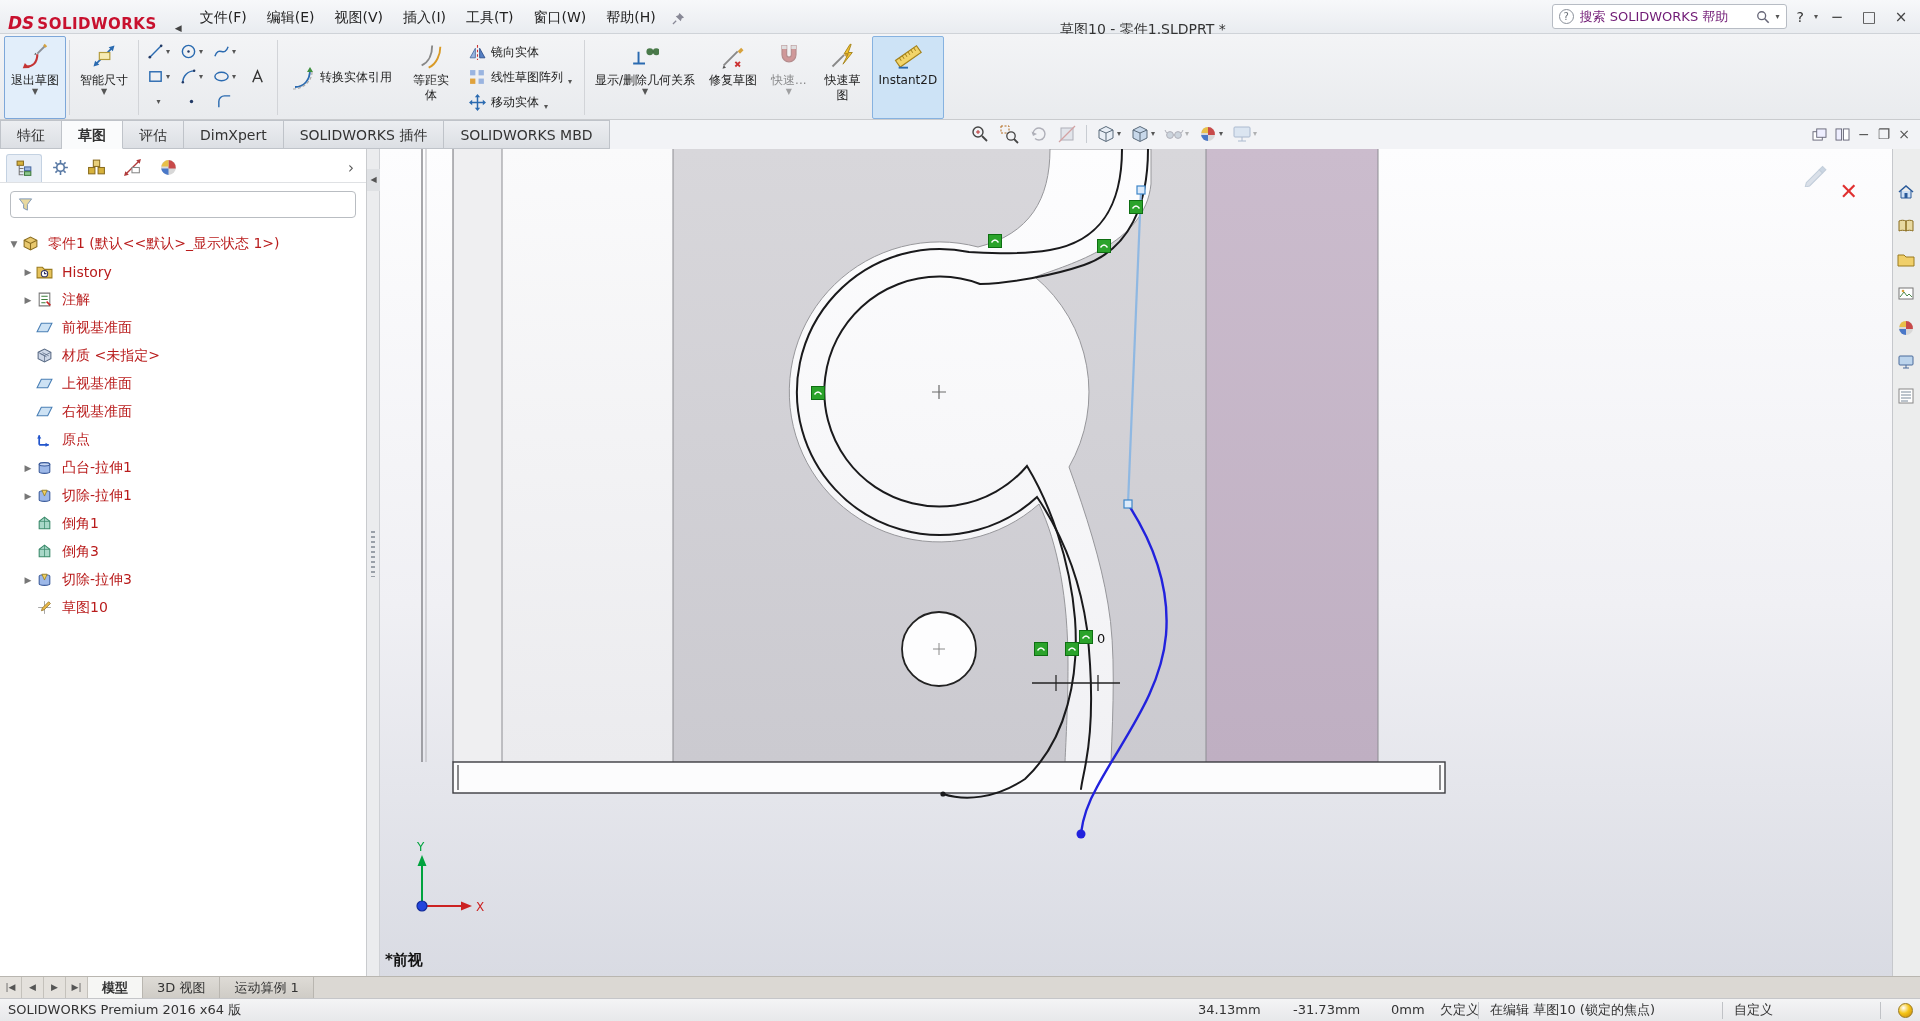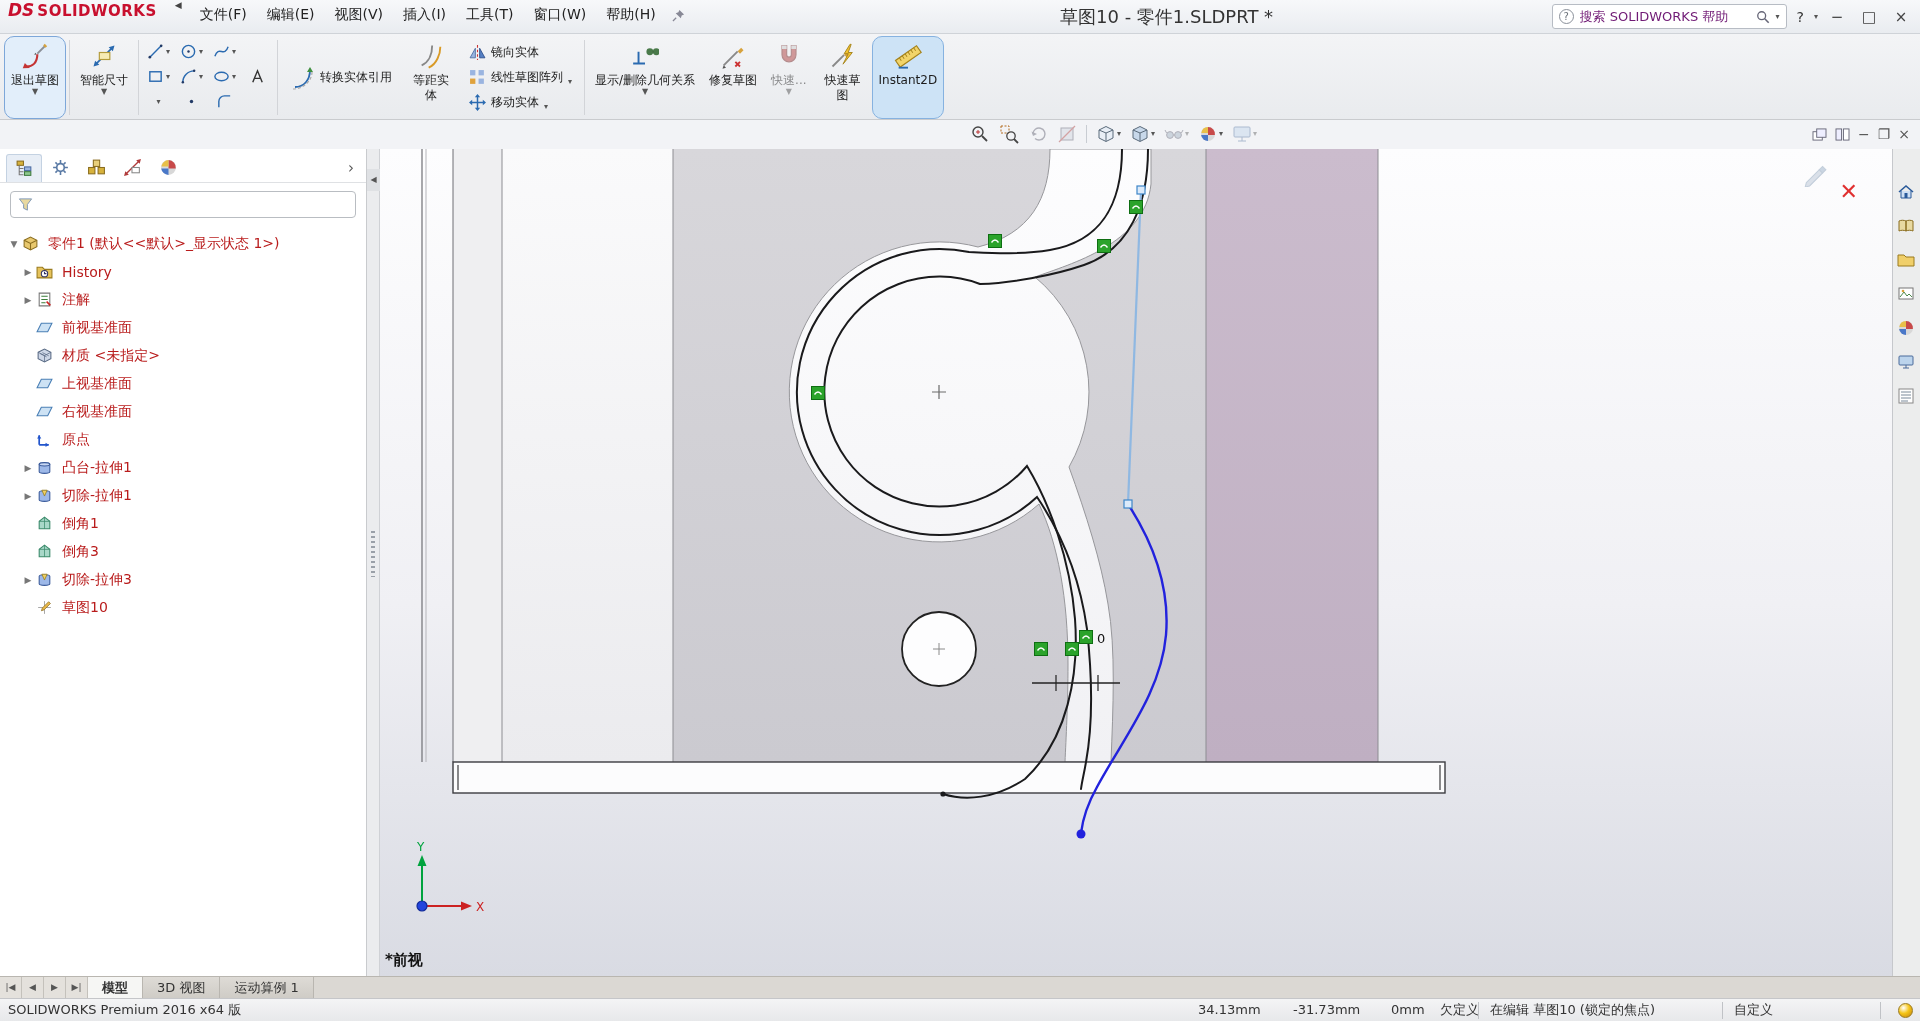--- a/index.html
+++ b/index.html
@@ -1,40 +1,40 @@
 <!DOCTYPE html>
 <html><head>
 <meta charset="utf-8">
 <style>
 *{margin:0;padding:0;box-sizing:border-box}
 html,body{width:1920px;height:1021px;overflow:hidden;font-family:"DejaVu Sans","Liberation Sans",sans-serif;font-size:13px;color:#1c1c1c;background:#fff}
 #app{position:relative;width:1920px;height:1021px}
 
 
-#titlebar{position:absolute;left:0;top:0;width:1920px;height:34px;background:linear-gradient(#f7f8fa,#e9ecf0);border-bottom:1px solid #cfd3d8;display:flex;align-items:flex-start}
+#titlebar{position:absolute;left:0;top:0;width:1920px;height:34px;background:linear-gradient(#f7f8fa,#e9ecf0);border-bottom:1px solid #cfd3d8;display:flex;align-items:flex-end}
 .logo{display:flex;align-items:baseline;margin:0 10px 0 8px;white-space:nowrap}
 .logo .ds{color:#c8102e;font-weight:bold;font-style:italic;font-size:17px;margin-right:3px}
 .logo .word{color:#c8102e;font-weight:bold;font-size:15px;letter-spacing:.5px}
 .collapse-arrow{font-size:9px;color:#444;margin:0 8px;cursor:pointer}
 #menus{display:flex;align-items:center}
 #menus .menu{padding:6px 10px;font-size:14px;color:#222;cursor:pointer}
 .pin-ic{margin-left:6px;opacity:.75}
-.doc-title{position:absolute;left:1060px;top:0;height:34px;line-height:34px;font-size:18px;color:#333;white-space:nowrap}
+.doc-title{position:absolute;left:1060px;top:12px;height:34px;line-height:34px;font-size:14px;color:#333;white-space:nowrap}
 .tb-right{position:absolute;right:6px;top:4px;display:flex;align-items:center;gap:6px}
 .searchbox{display:flex;align-items:center;gap:6px;width:235px;height:25px;background:#fff;border:1px solid #b7bcc4;border-radius:3px;padding:0 6px}
 .q-circle{width:15px;height:15px;border:1px solid #8a909a;border-radius:50%;color:#6a7078;font-size:10px;line-height:13px;text-align:center;flex:0 0 auto}
 .stext{color:#701a75;font-size:13px;white-space:nowrap;flex:1 1 auto;overflow:hidden}
 .caret{font-size:8px;color:#555;line-height:8px}
 .qmark{font-size:14px;color:#333;padding:2px 4px}
 .wc{width:26px;height:24px;text-align:center;line-height:24px;font-size:15px;color:#444;cursor:pointer}
 
 
 #ribbon{position:absolute;left:0;top:34px;width:1920px;height:86px;background:linear-gradient(#f3f4f6,#e9ebee);border-bottom:1px solid #c9cbce;display:flex;align-items:stretch;padding:2px 0 0 4px}
 .rsep{width:1px;background:#d2d4d8;margin:4px 3px}
-.rbtn{display:flex;flex-direction:column;align-items:center;justify-content:flex-start;padding:5px 6px 1px;border:1px solid transparent;border-radius:10px;cursor:pointer}
+.rbtn{display:flex;flex-direction:column;align-items:center;justify-content:flex-start;padding:5px 6px 1px;border:1px solid transparent;border-radius:2px;cursor:pointer}
 .rbtn .ric{width:28px;height:28px;flex:0 0 auto}
 .rbtn .lab{font-size:12px;line-height:15px;text-align:center;margin-top:3px;color:#1c1c1c;white-space:nowrap}
 .rbtn .lab.wrap{white-space:normal;width:44px}
 .rbtn .lab.wrap3{white-space:normal;width:44px}
 .rbtn.sel{border-color:#7da7d9;background:#e2eefa}
 .rbtn.hl{border-color:#86b2e0;background:#cde3f6}
 .rbtn.dis{opacity:.5}
 .rbtn-inline{display:flex;align-items:center;gap:5px;padding:0 9px;border:1px solid transparent;border-radius:2px;cursor:pointer}
 .rbtn-inline .ric{width:24px;height:24px}
 .rbtn-inline .lab{font-size:12px;white-space:nowrap}
@@ -342,20 +342,28 @@
           <rect x="1" y="9" width="22" height="7" fill="#f2d46a" stroke="#a5831c"></rect>
           <path d="M5 9v3M8 9v3M11 9v3M14 9v3M17 9v3M20 9v3" stroke="#a5831c" stroke-width=".8"></path>
         </g>
         <path d="M4 22h8" stroke="#2a6ab0" stroke-width="1.6"></path>
       </svg>
       <span class="lab">Instant2D</span>
     </div>
   </div>
 
   <div id="tabrow">
+    <div id="cmdtabs">
+      <div class="ctab">特征</div>
+      <div class="ctab active">草图</div>
+      <div class="ctab">评估</div>
+      <div class="ctab">DimXpert</div>
+      <div class="ctab">SOLIDWORKS 插件</div>
+      <div class="ctab">SOLIDWORKS MBD</div>
+    </div>
 
     <div id="headsup">
       <span class="hub">
         <svg viewBox="0 0 20 20">
             <circle cx="8" cy="8" r="5" stroke="#444" fill="none" stroke-width="1.4"></circle>
             <path d="M12 12l5 5" stroke="#444" stroke-width="1.8"></path>
             <path d="M6 8h4M8 6v4" stroke="#b33"></path>
           </svg>
       </span>
       <span class="hub">

